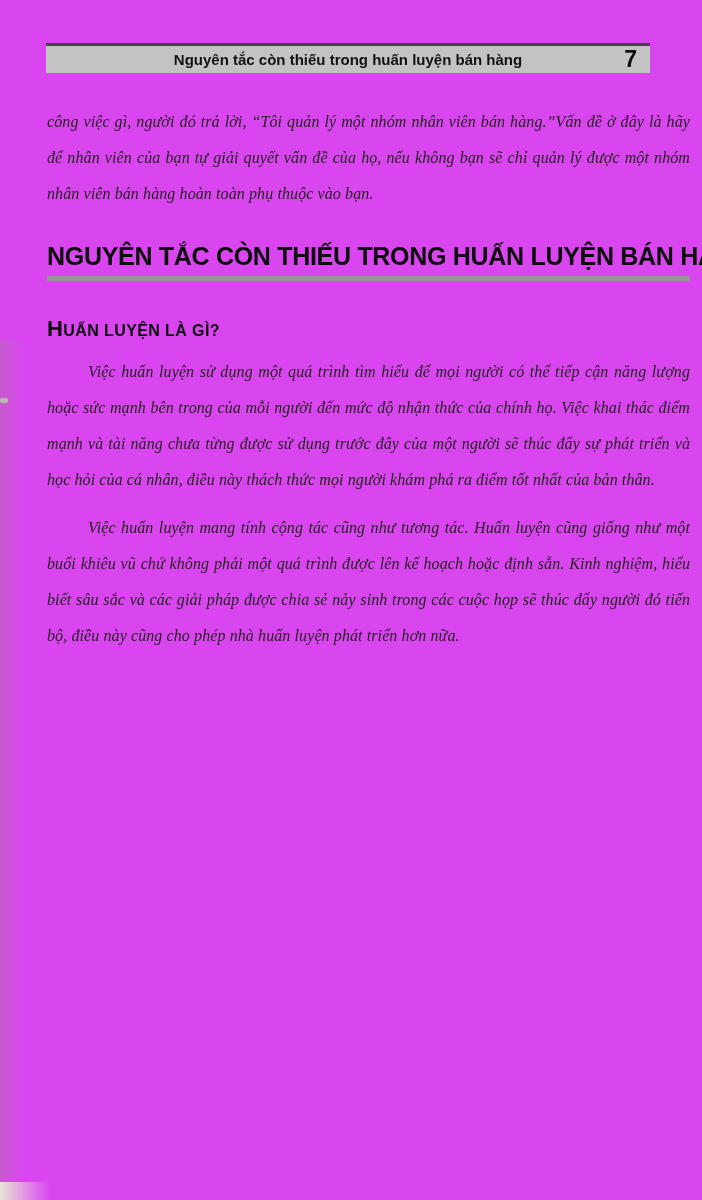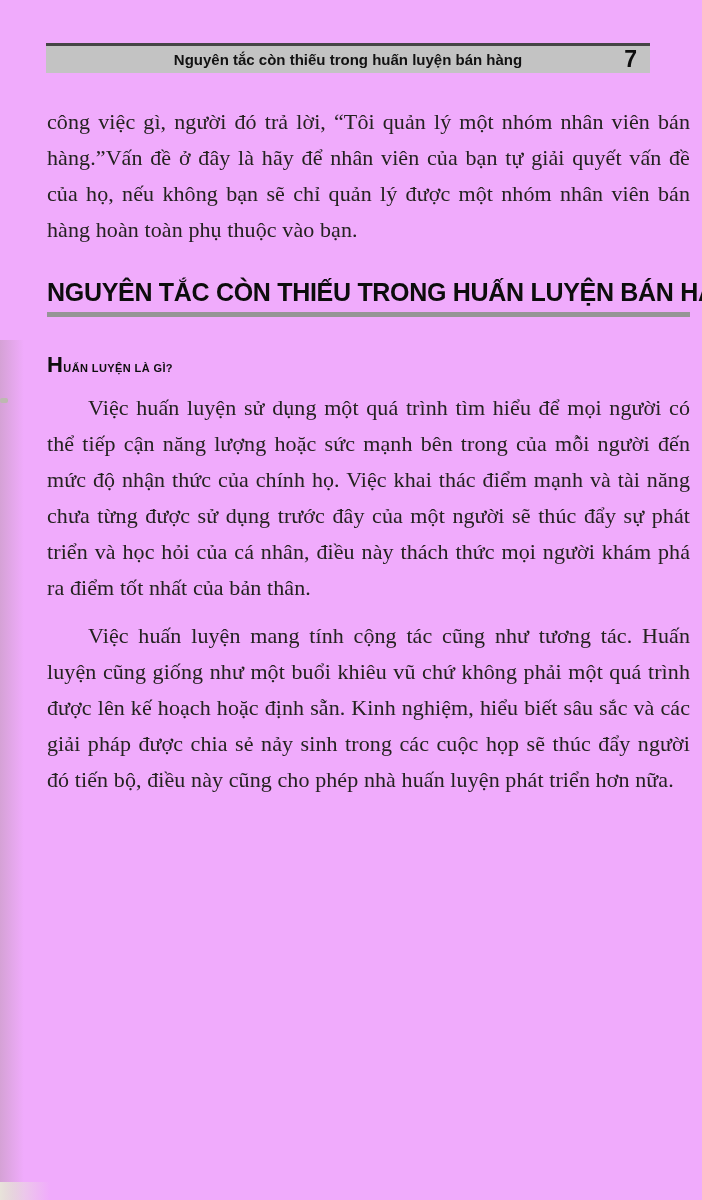--- a/index.html
+++ b/index.html
@@ -1,20 +1,20 @@
 <!DOCTYPE html>
 <html><head>
 <meta charset="utf-8">
 <style>
   html, body { margin: 0; padding: 0; }
   .page {
     position: relative;
     width: 702px;
     height: 1200px;
-    background: #f0abfc;
+    background: #d946ef;
     overflow: hidden;
     font-family: "Liberation Serif", "DejaVu Serif", serif;
     color: #242220;
   }
   
   .edge-shadow {
     position: absolute;
     left: 0; top: 340px;
     width: 24px; height: 860px;
     background: linear-gradient(to right, rgba(150,140,124,0.30), rgba(150,140,124,0));
@@ -59,24 +59,25 @@
     line-height: 26px;
     color: #0e0e0e;
   }
   .content {
     position: absolute;
     left: 47px; top: 73px;
     width: 643px;
   }
   p.body-text {
     margin: 0;
-    font-size: 22px;
+    font-size: 16px;
     line-height: 36px;
     text-align: justify;
     letter-spacing: 0.1px;
+    font-style: italic;
   }
   p.p-intro   { margin-top: 31px; }
   p.p-first   { margin-top: 24px; }
   p.indented  { text-indent: 41px; margin-top: 12px; }
   .section-heading {
     margin: 30px 0 0 0;
     font-family: "Liberation Sans", "DejaVu Sans", sans-serif;
     font-weight: bold;
     font-size: 25px;
     letter-spacing: -0.3px;
@@ -90,21 +91,21 @@
     background: #959595;
   }
   .subheading {
     margin: 33px 0 0 0;
     font-family: "Liberation Sans", "DejaVu Sans", sans-serif;
     font-weight: bold;
     color: #0d0d0d;
     letter-spacing: 0.4px;
   }
   .subheading-lead { font-size: 22px; }
-  .subheading-rest { font-size: 11px; }
+  .subheading-rest { font-size: 16px; }
 </style>
 </head>
 <body>
 
 <div class="page">
 
   <div class="edge-shadow"></div>
   <div class="corner-smudge"></div>
   <div class="scan-tick"></div>
 

